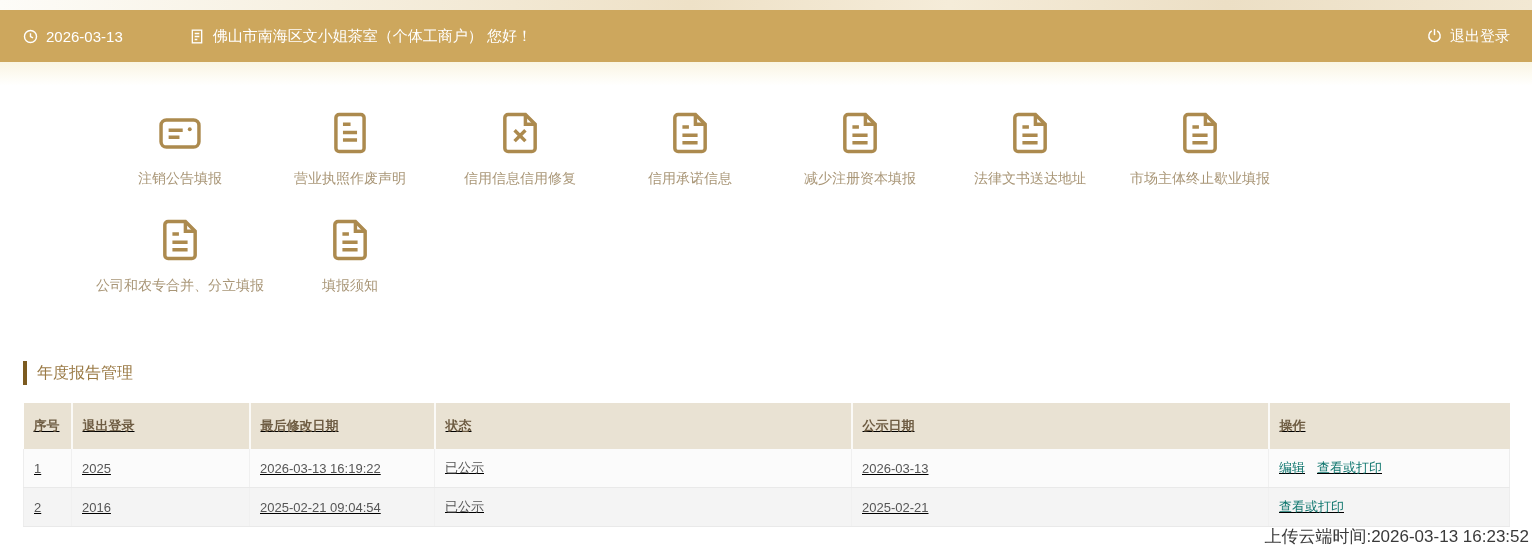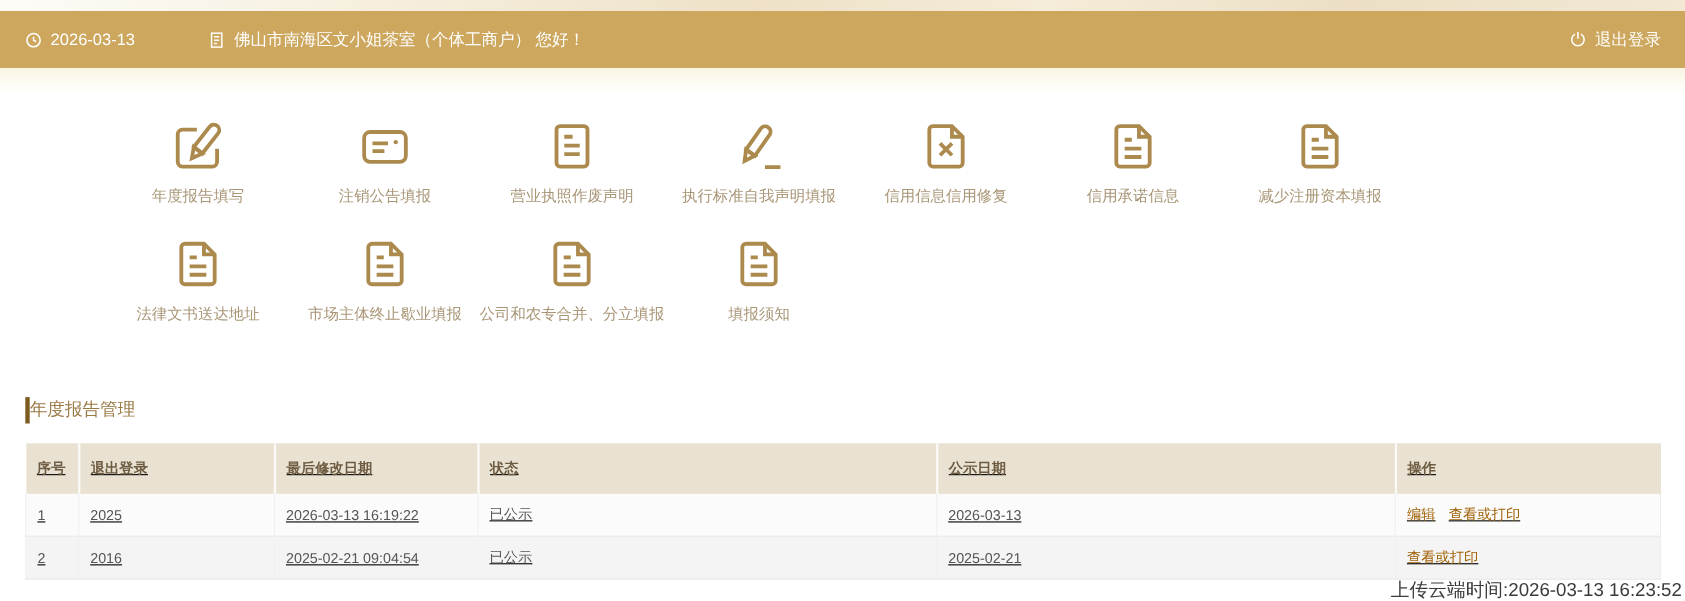--- a/index.html
+++ b/index.html
@@ -26,42 +26,42 @@
 
   .shortcut-grid {
     margin:22px 0 0 95px;
     display:grid; grid-template-columns:repeat(7,170px); row-gap:26px;
   }
   .shortcut { display:flex; flex-direction:column; align-items:center; cursor:pointer; }
   .shortcut-icon svg { display:block; }
   .shortcut-label { margin-top:11px; font-size:14px; color:#A99677; white-space:nowrap; }
 
   .section-title {
-    margin:66px 0 0 23px; border-left:4px solid #7C5B20; 
+    margin:66px 0 0 23px; border-left:4px solid #7C5B20; padding-left:10px;
     font-size:16px; color:#9A7A45; line-height:24px;
   }
 
   .report-table {
     margin:18px 23px 12px; width:1486px; border-collapse:collapse;
     table-layout:fixed; font-size:13px;text-decoration:underline;
   }
   .report-table thead th {
     background:#E9E2D3; color:#6E5C42; text-align:left; font-weight:bold;
     padding:14px 10px; border-right:2px solid #FBFAF7;
   }
   .report-table thead th:last-child { border-right:none; }
   .report-table tbody td {
     padding:10px; color:#555;
     border-bottom:1px solid #E9E9E9; border-right:1px solid #F0F0F0;
   }
   .report-table tbody td:first-child { border-left:1px solid #EDEDED; }
   .report-table tbody td:last-child { border-right:1px solid #EDEDED; }
   .report-table tbody tr:nth-child(odd)  { background:#FBFBFB; }
   .report-table tbody tr:nth-child(even) { background:#F4F4F4; }
-  .action-link { color:#a16207; text-decoration:none; margin-right:12px; cursor:pointer; }
+  .action-link { color:#0f766e; text-decoration:none; margin-right:12px; cursor:pointer; }
 
   .upload-time { position:absolute; right:3px; top:525px; font-size:17px; color:#3a3a3a; }
 </style>
 </head>
 <body>
 
 <div class="texture-strip"></div>
 
 <div class="top-bar">
   <div class="date-group">
@@ -92,59 +92,35 @@
     <span>退出登录</span>
   </div>
 </div>
 
 <div class="cream-strip"></div>
 
 <div class="shortcut-grid">
     <div class="shortcut">
       <span class="shortcut-icon">
         <svg width="52" height="52" viewBox="0 0 48 48" fill="none" stroke="#AC8A4E" stroke-width="3.2" stroke-linejoin="miter">
-          <path d="M40 26v11a4 4 0 0 1-4 4H11a4 4 0 0 1-4-4V14a4 4 0 0 1 4-4h12"></path>
-          <g transform="rotate(38 29 21)">
-            <path d="M24.5 7.5a4.5 4.5 0 0 1 9 0V29h-9z"></path>
-            <path d="M24.5 29h9l-4.5 8.5z"></path>
-          </g>
-        </svg>
-      </span>
-      <div class="shortcut-label">年度报告填写</div>
-    </div>
-    <div class="shortcut">
-      <span class="shortcut-icon">
-        <svg width="52" height="52" viewBox="0 0 48 48" fill="none" stroke="#AC8A4E" stroke-width="3.2" stroke-linejoin="miter">
           <rect x="6.5" y="12" width="35" height="25" rx="5"></rect>
           <path d="M13.5 21.5h13M13.5 28h10"></path>
           <circle cx="33" cy="20.5" r="1.8" fill="#AC8A4E" stroke="none"></circle>
         </svg>
       </span>
       <div class="shortcut-label">注销公告填报</div>
     </div>
     <div class="shortcut">
       <span class="shortcut-icon">
         <svg width="52" height="52" viewBox="0 0 48 48" fill="none" stroke="#AC8A4E" stroke-width="3.2" stroke-linejoin="miter">
           <rect x="11" y="7" width="26" height="34" rx="3"></rect>
           <path d="M17.5 16h7M17.5 23.5h13M17.5 30.5h13"></path>
         </svg>
       </span>
       <div class="shortcut-label">营业执照作废声明</div>
-    </div>
-    <div class="shortcut">
-      <span class="shortcut-icon">
-        <svg width="52" height="52" viewBox="0 0 48 48" fill="none" stroke="#AC8A4E" stroke-width="3.2" stroke-linejoin="miter">
-          <g transform="rotate(35 22 22)">
-            <path d="M17.5 9.5a4.5 4.5 0 0 1 9 0V31h-9z"></path>
-            <path d="M17.5 31h9l-4.5 8.5z"></path>
-          </g>
-          <path d="M29 41.5h13"></path>
-        </svg>
-      </span>
-      <div class="shortcut-label">执行标准自我声明填报</div>
     </div>
     <div class="shortcut">
       <span class="shortcut-icon">
         <svg width="52" height="52" viewBox="0 0 48 48" fill="none" stroke="#AC8A4E" stroke-width="3.2" stroke-linejoin="miter">
           <path d="M29 7H13a3 3 0 0 0-3 3v28a3 3 0 0 0 3 3h22a3 3 0 0 0 3-3V16z"></path>
           <path d="M29 7v9h9"></path>
           <path d="M19 21.5l10 10M29 21.5l-10 10"></path>
         </svg>
       </span>
       <div class="shortcut-label">信用信息信用修复</div>

